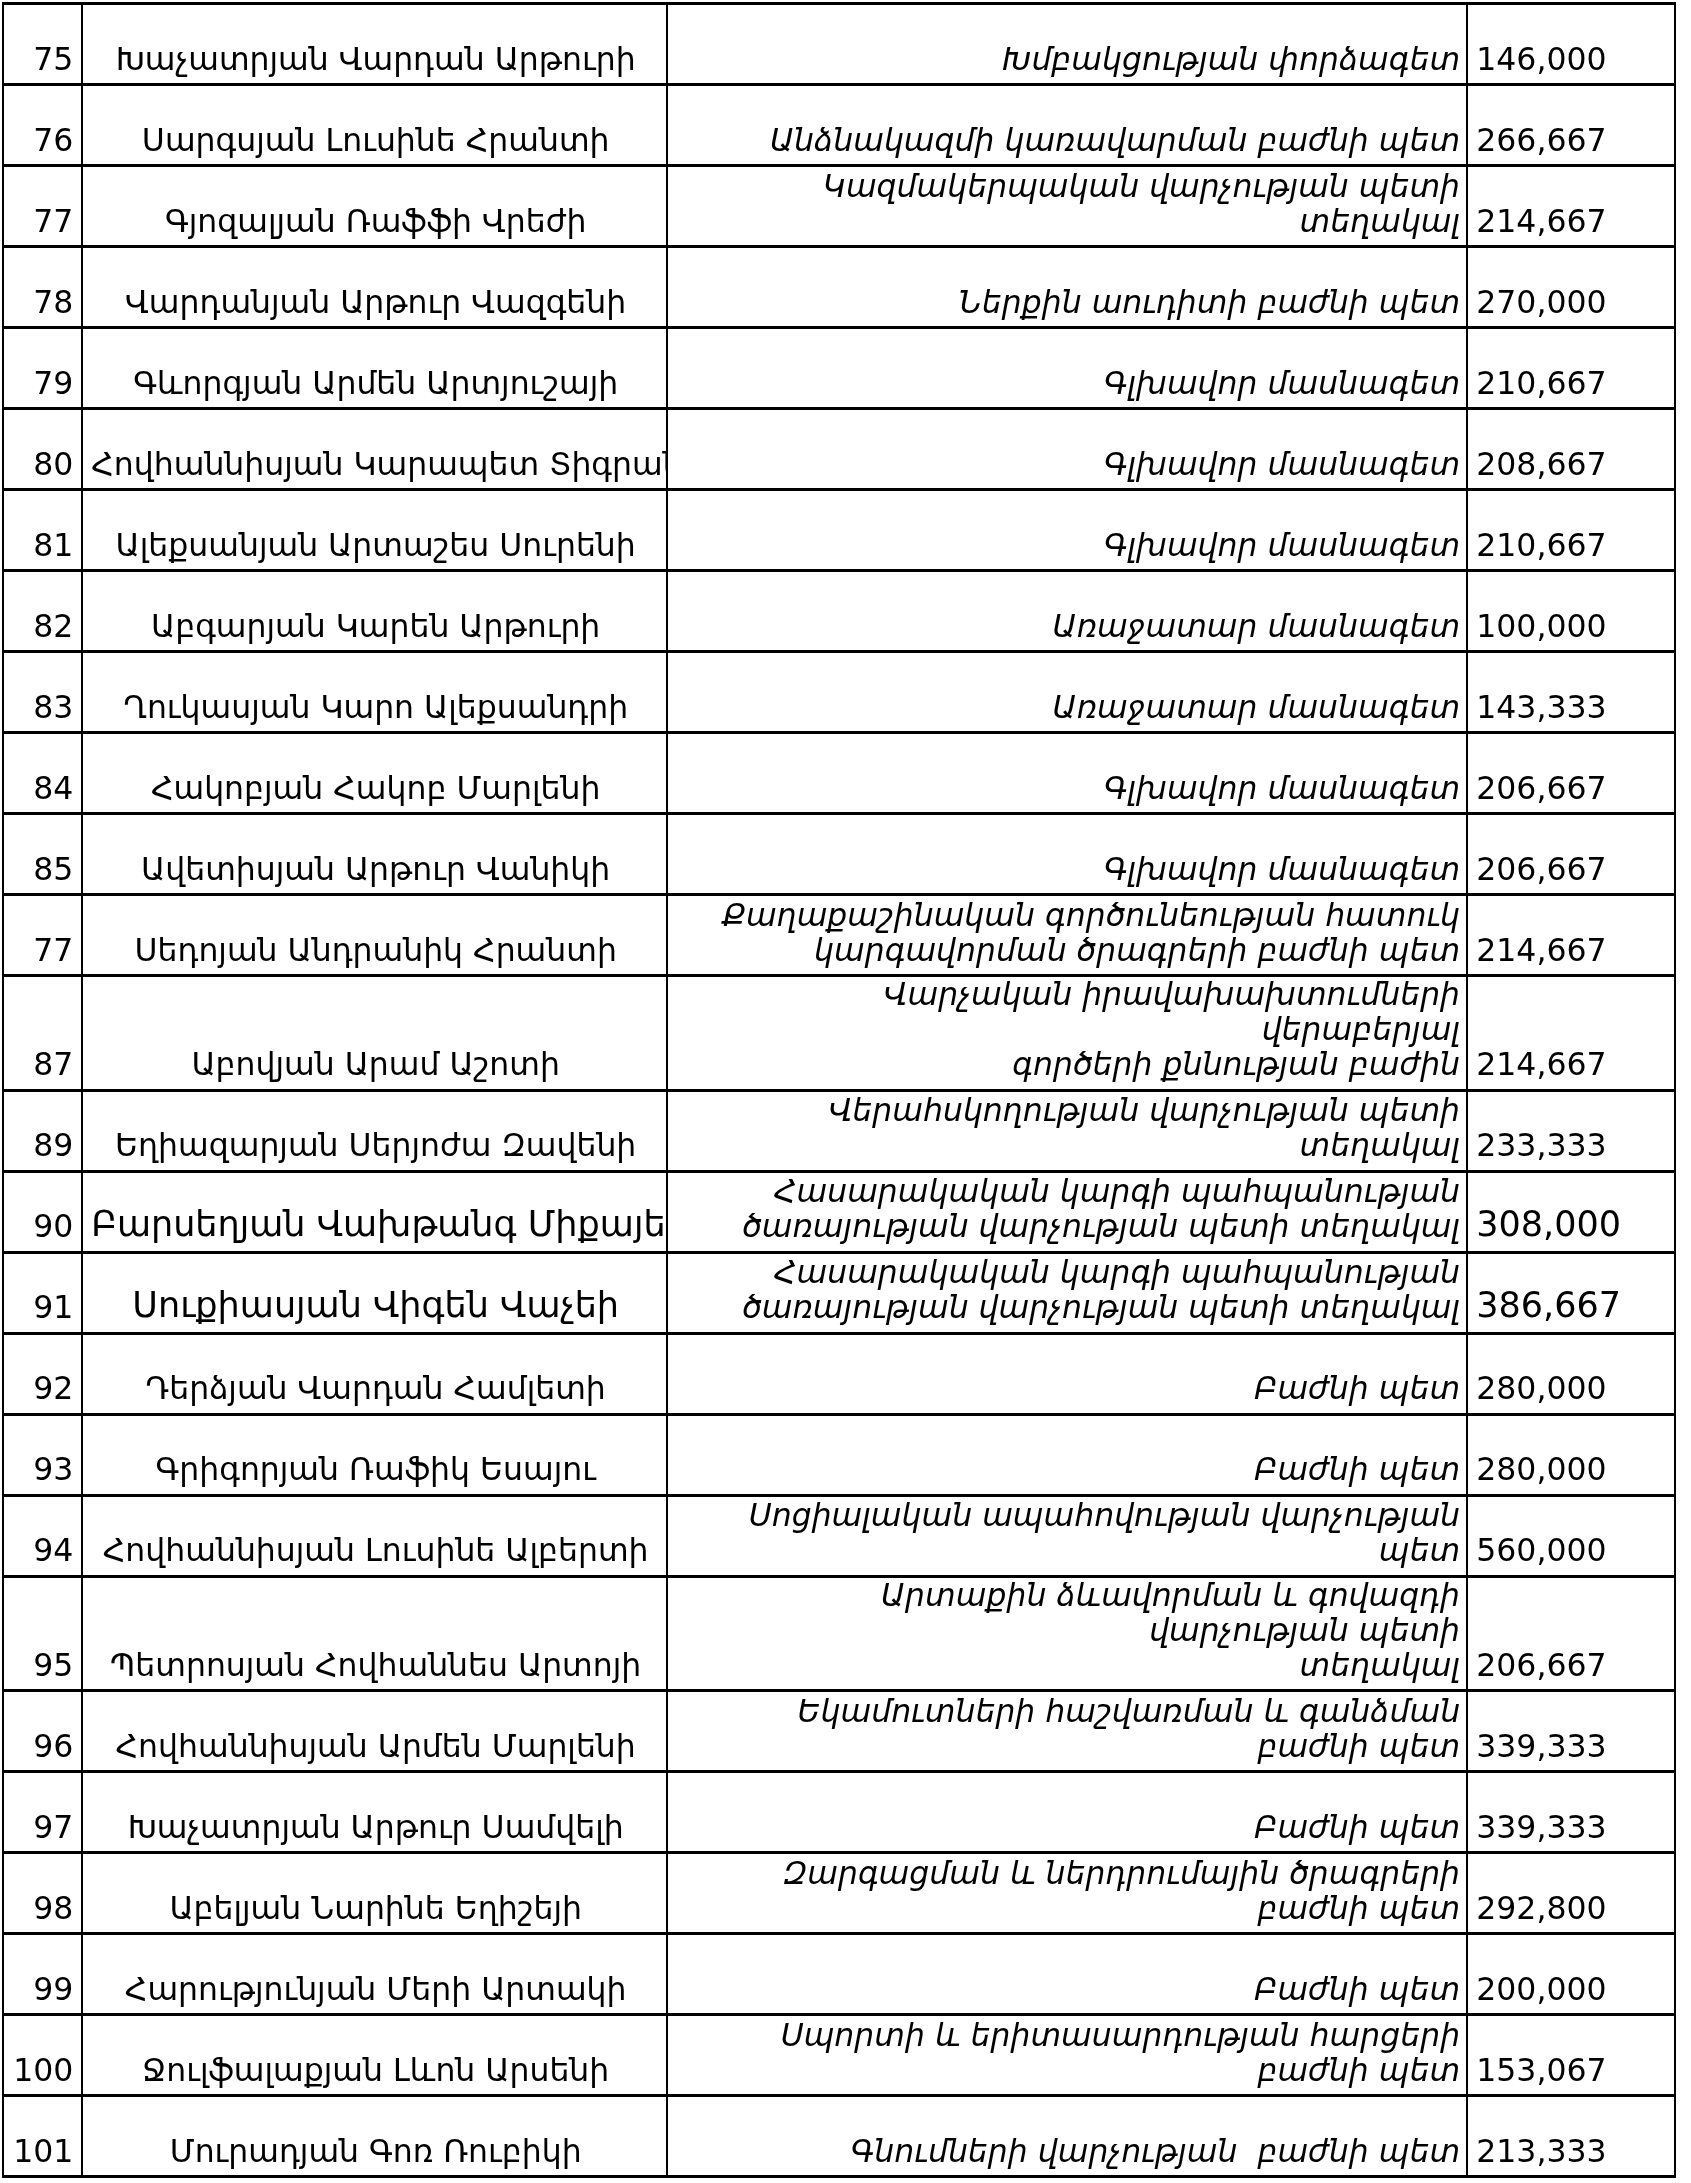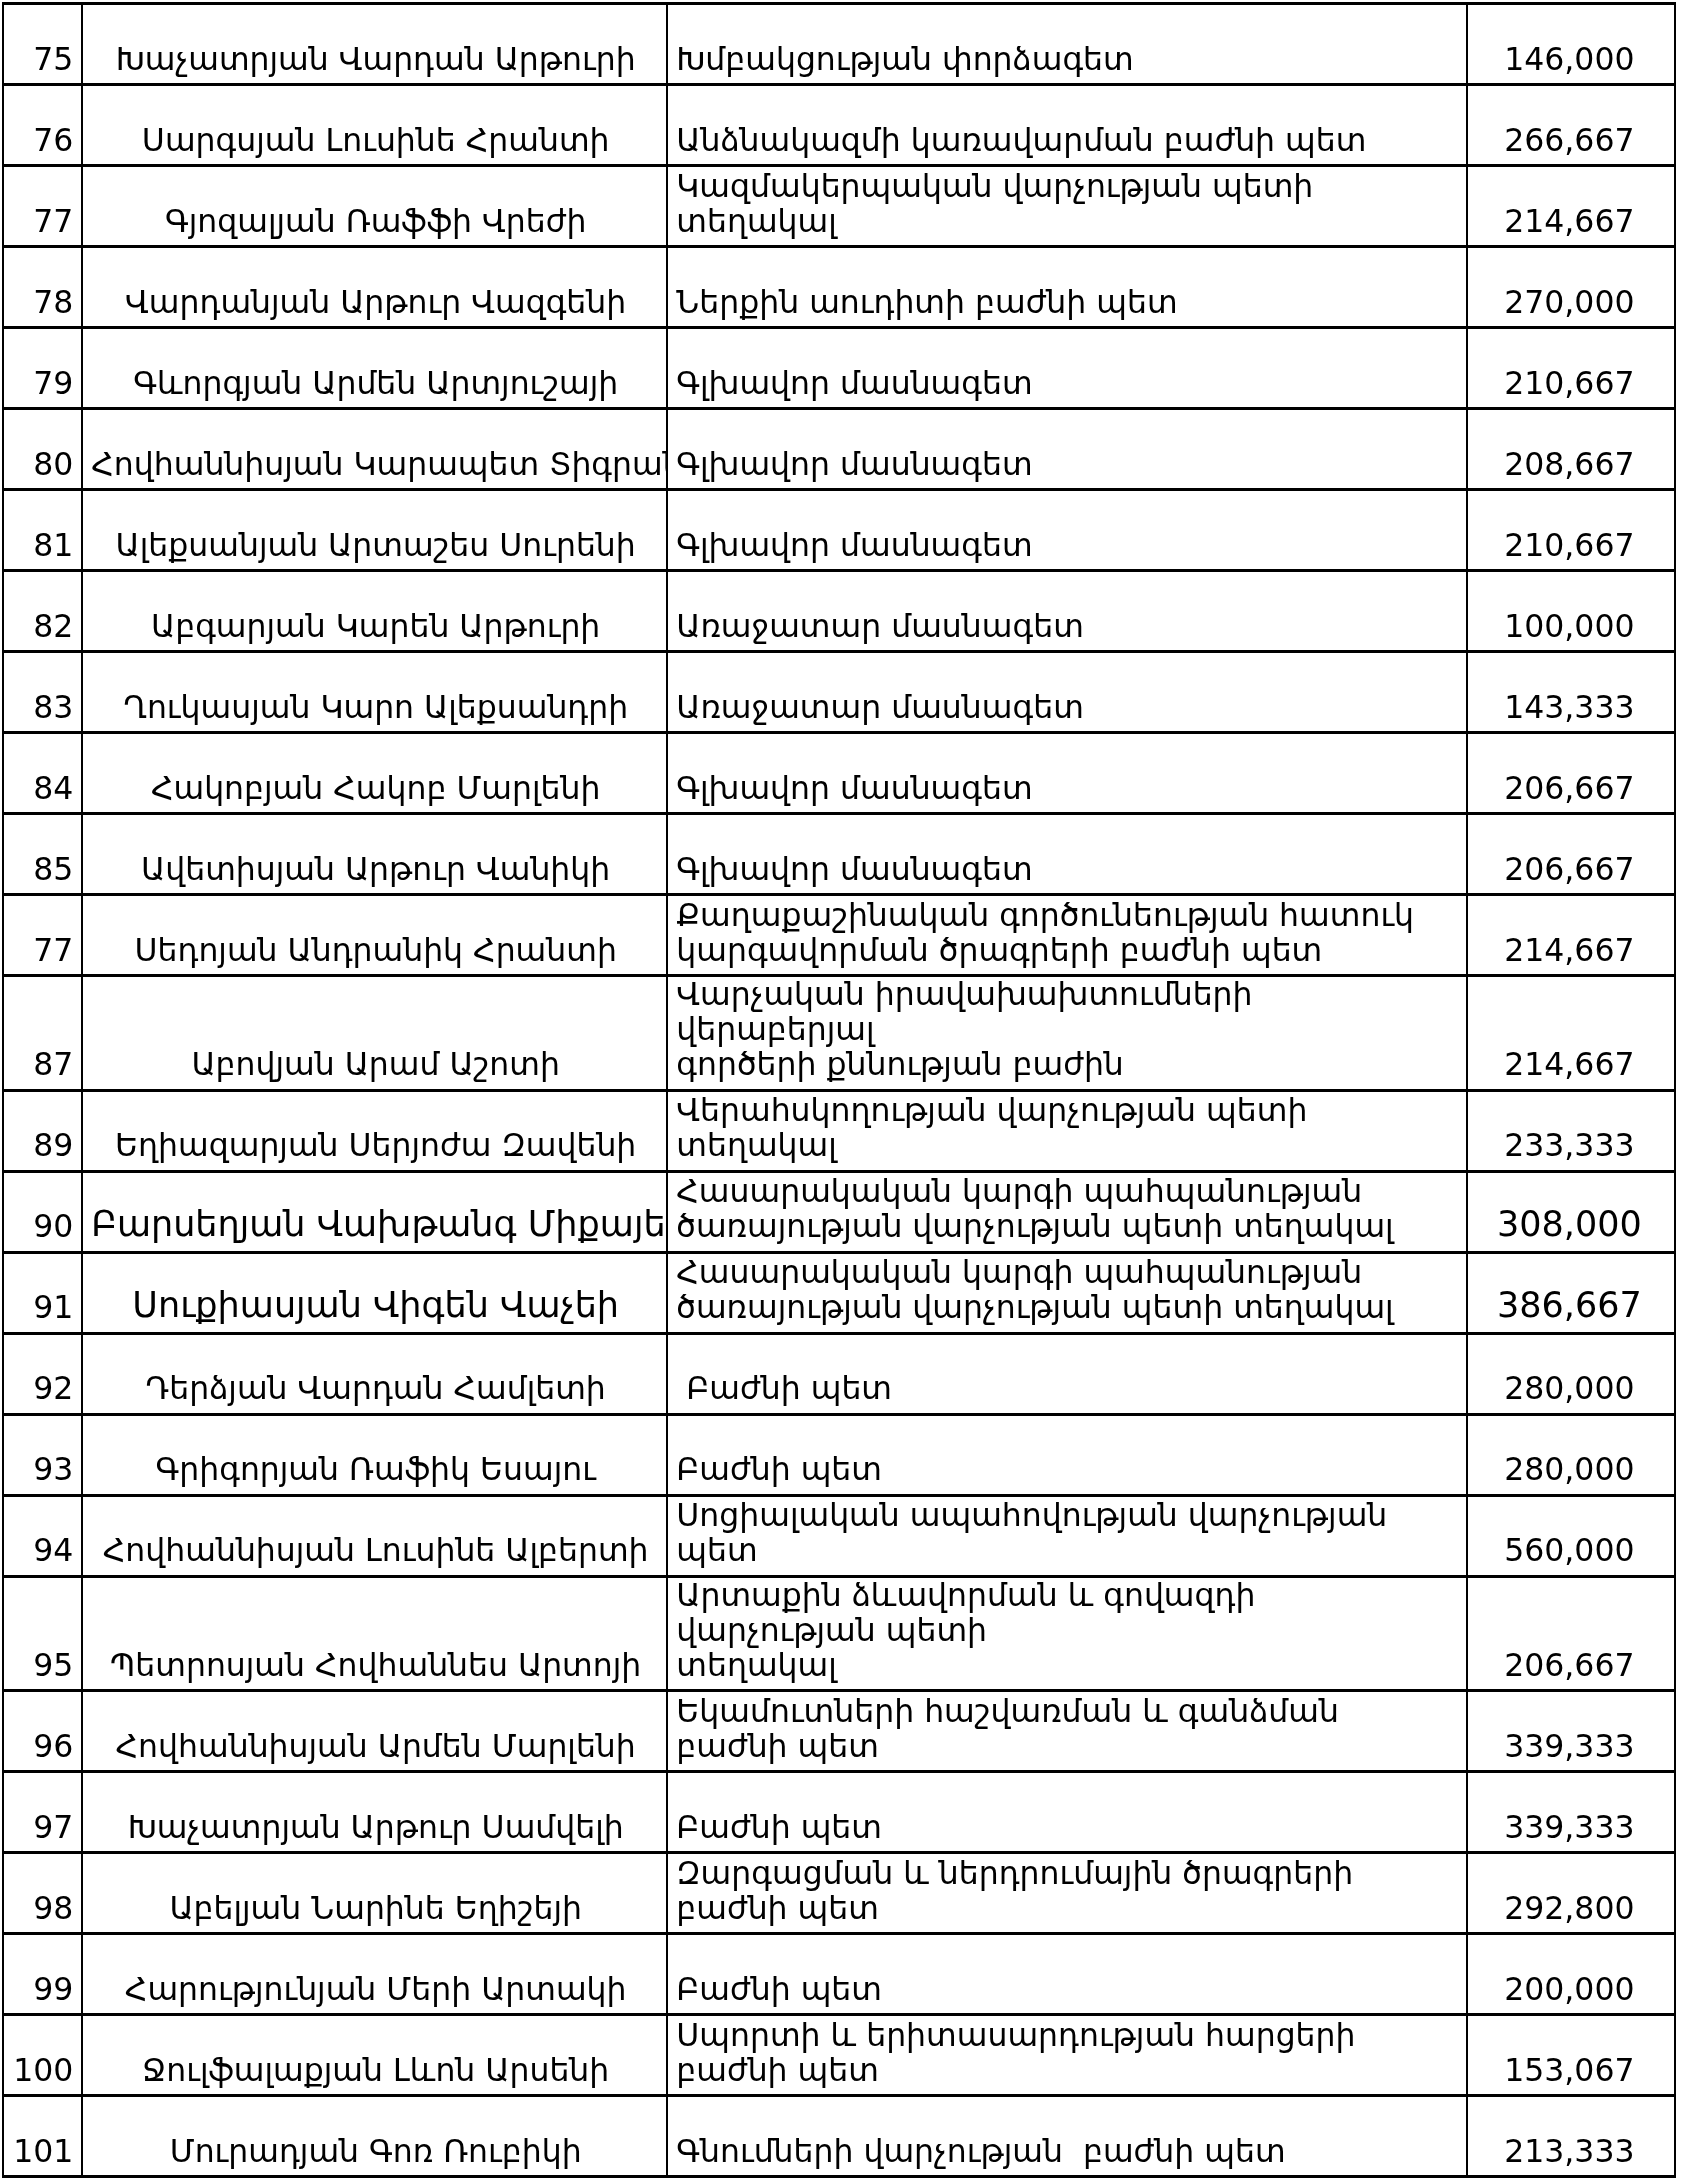--- a/index.html
+++ b/index.html
@@ -40,25 +40,26 @@
   td.c-num {
     text-align: right;
     padding-right: 8px;
     padding-left: 1.6px;
   }
   td.c-name {
     text-align: center;
     white-space: nowrap;
   }
   td.c-pos {
+    text-align: right;
+    white-space: pre-wrap;
+    font-style: italic;
+  }
+  td.c-amt {
     text-align: left;
-    white-space: pre-wrap;
-  }
-  td.c-amt {
-    text-align: center;
     padding-right: 12px;
   }
   tr.large td.c-name,
   tr.large td.c-amt {
     font-size: 35px;
     line-height: 39px;
   }
 </style>
 </head>
 <body>

